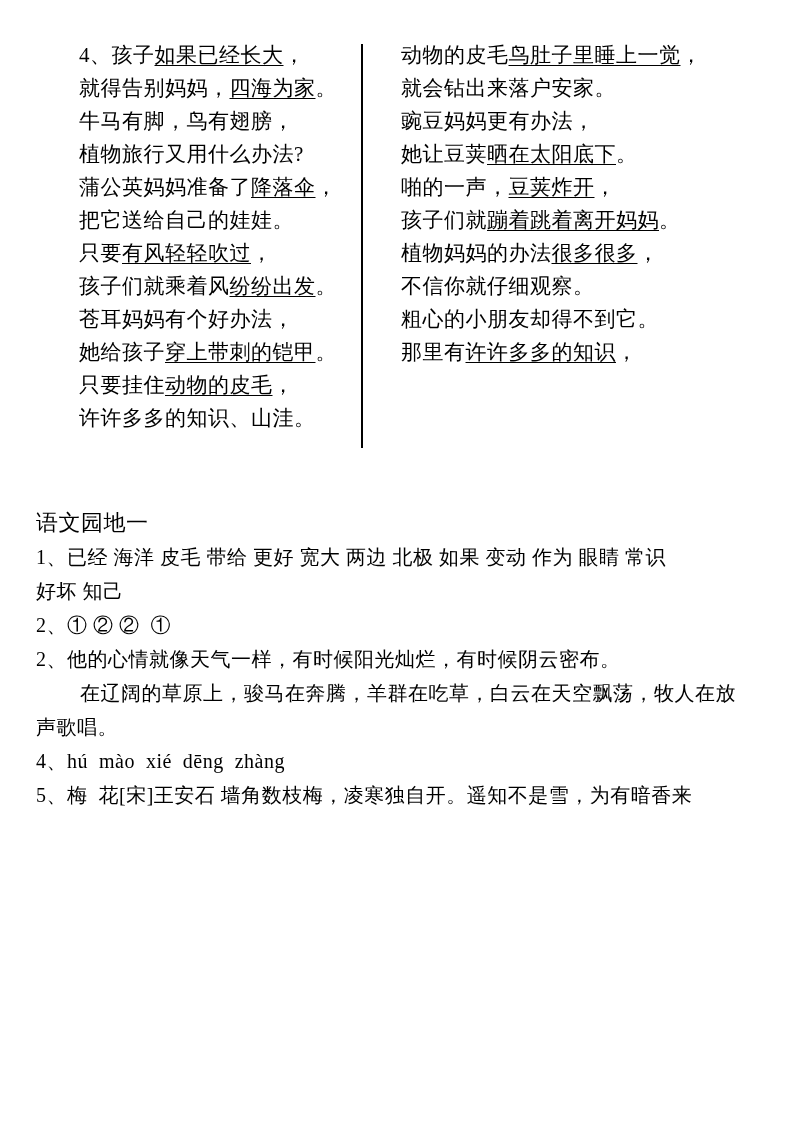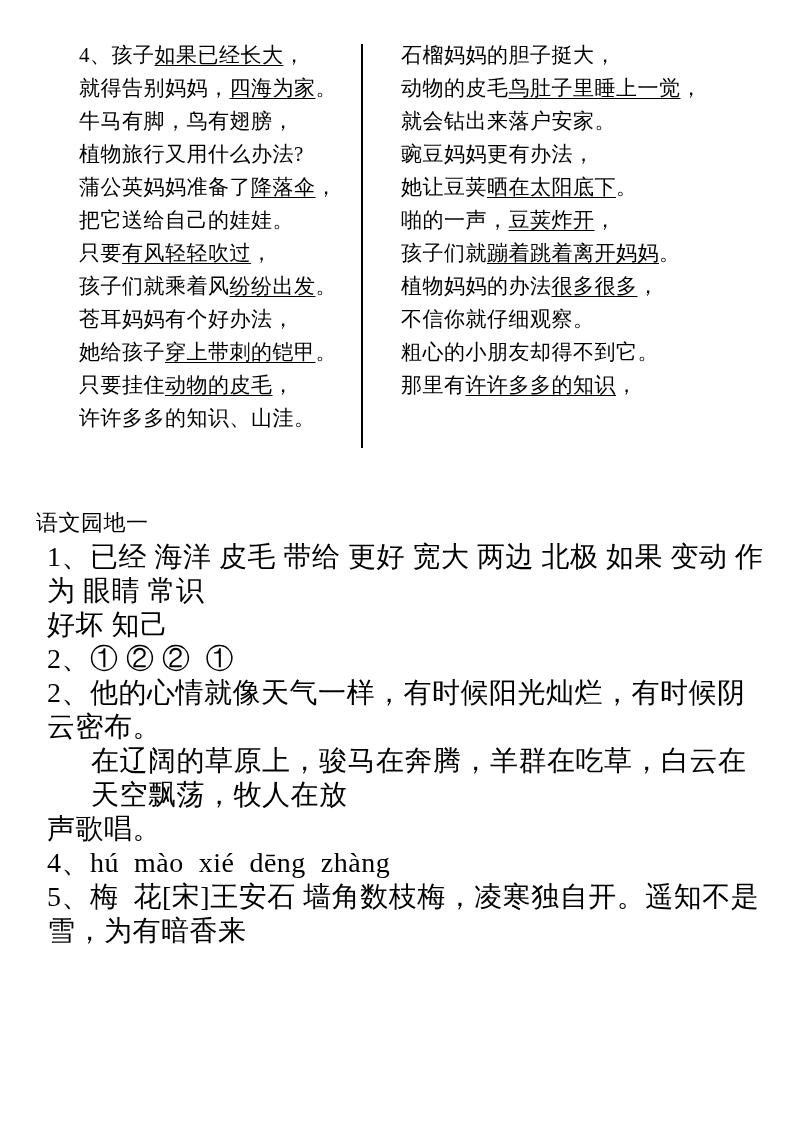--- a/index.html
+++ b/index.html
@@ -42,25 +42,24 @@
     height: 404px;
     background: #000000;
   }
   .answers {
     position: absolute;
     left: 36px;
     top: 506px;
     width: 735px;
   }
   .ans-line {
-    font-size: 28px;
+    font-size: 20px;
     line-height: 34px;
     white-space: pre-wrap;
     letter-spacing: 0.5px;
-    margin-left: 11px;
   }
   .ans-line.indent { padding-left: 44px; }
   .ans-title {
     font-size: 22px;
     line-height: 34px;
     letter-spacing: 0.5px;
   }
 </style>
 </head>
 <body>
@@ -78,21 +77,20 @@
       <div class="poem-line"><span>孩子们就乘着风</span><span class="u">纷纷出发</span><span>。</span></div>
       <div class="poem-line"><span>苍耳妈妈有个好办法，</span></div>
       <div class="poem-line"><span>她给孩子</span><span class="u">穿上带刺的铠甲</span><span>。</span></div>
       <div class="poem-line"><span>只要挂住</span><span class="u">动物的皮毛</span><span>，</span></div>
       <div class="poem-line"><span>许许多多的知识、山洼。</span></div>
     </div>
 
   <div class="divider"></div>
 
   <div class="poem-col poem-col-right">
-      <div class="poem-line"><span>石榴妈妈的胆子挺大，</span></div>
       <div class="poem-line"><span>动物的皮毛</span><span class="u">鸟肚子里睡上一觉</span><span>，</span></div>
       <div class="poem-line"><span>就会钻出来落户安家。</span></div>
       <div class="poem-line"><span>豌豆妈妈更有办法，</span></div>
       <div class="poem-line"><span>她让豆荚</span><span class="u">晒在太阳底下</span><span>。</span></div>
       <div class="poem-line"><span>啪的一声，</span><span class="u">豆荚炸开</span><span>，</span></div>
       <div class="poem-line"><span>孩子们就</span><span class="u">蹦着跳着离开妈妈</span><span>。</span></div>
       <div class="poem-line"><span>植物妈妈的办法</span><span class="u">很多很多</span><span>，</span></div>
       <div class="poem-line"><span>不信你就仔细观察。</span></div>
       <div class="poem-line"><span>粗心的小朋友却得不到它。</span></div>
       <div class="poem-line"><span>那里有</span><span class="u">许许多多的知识</span><span>，</span></div>

